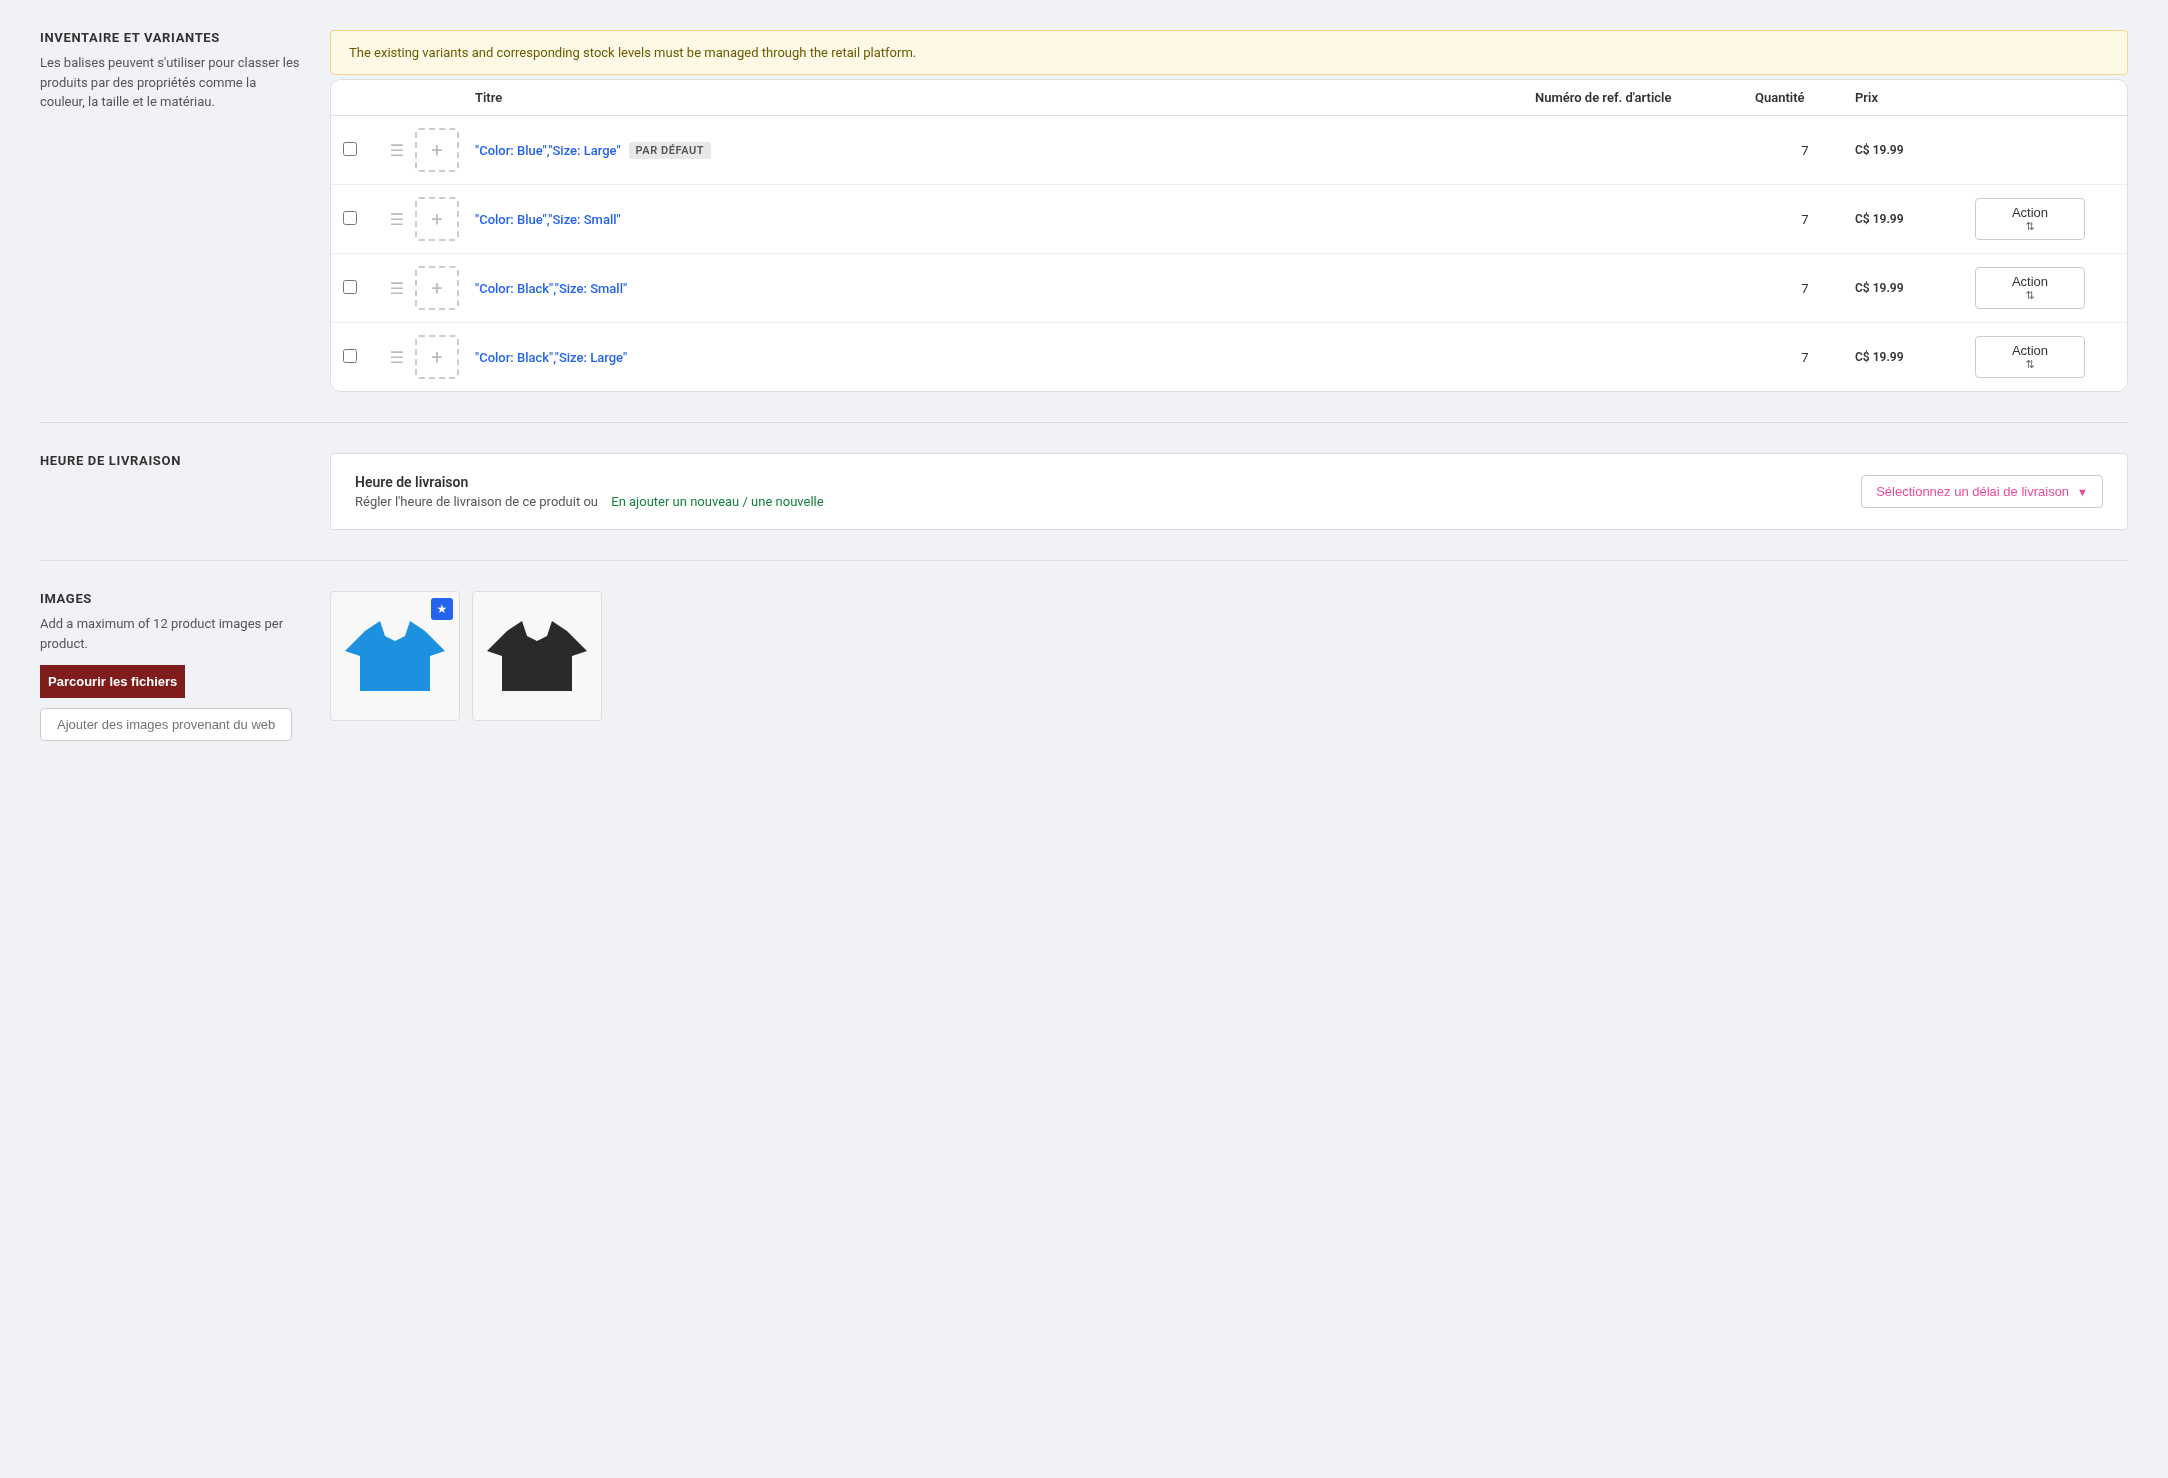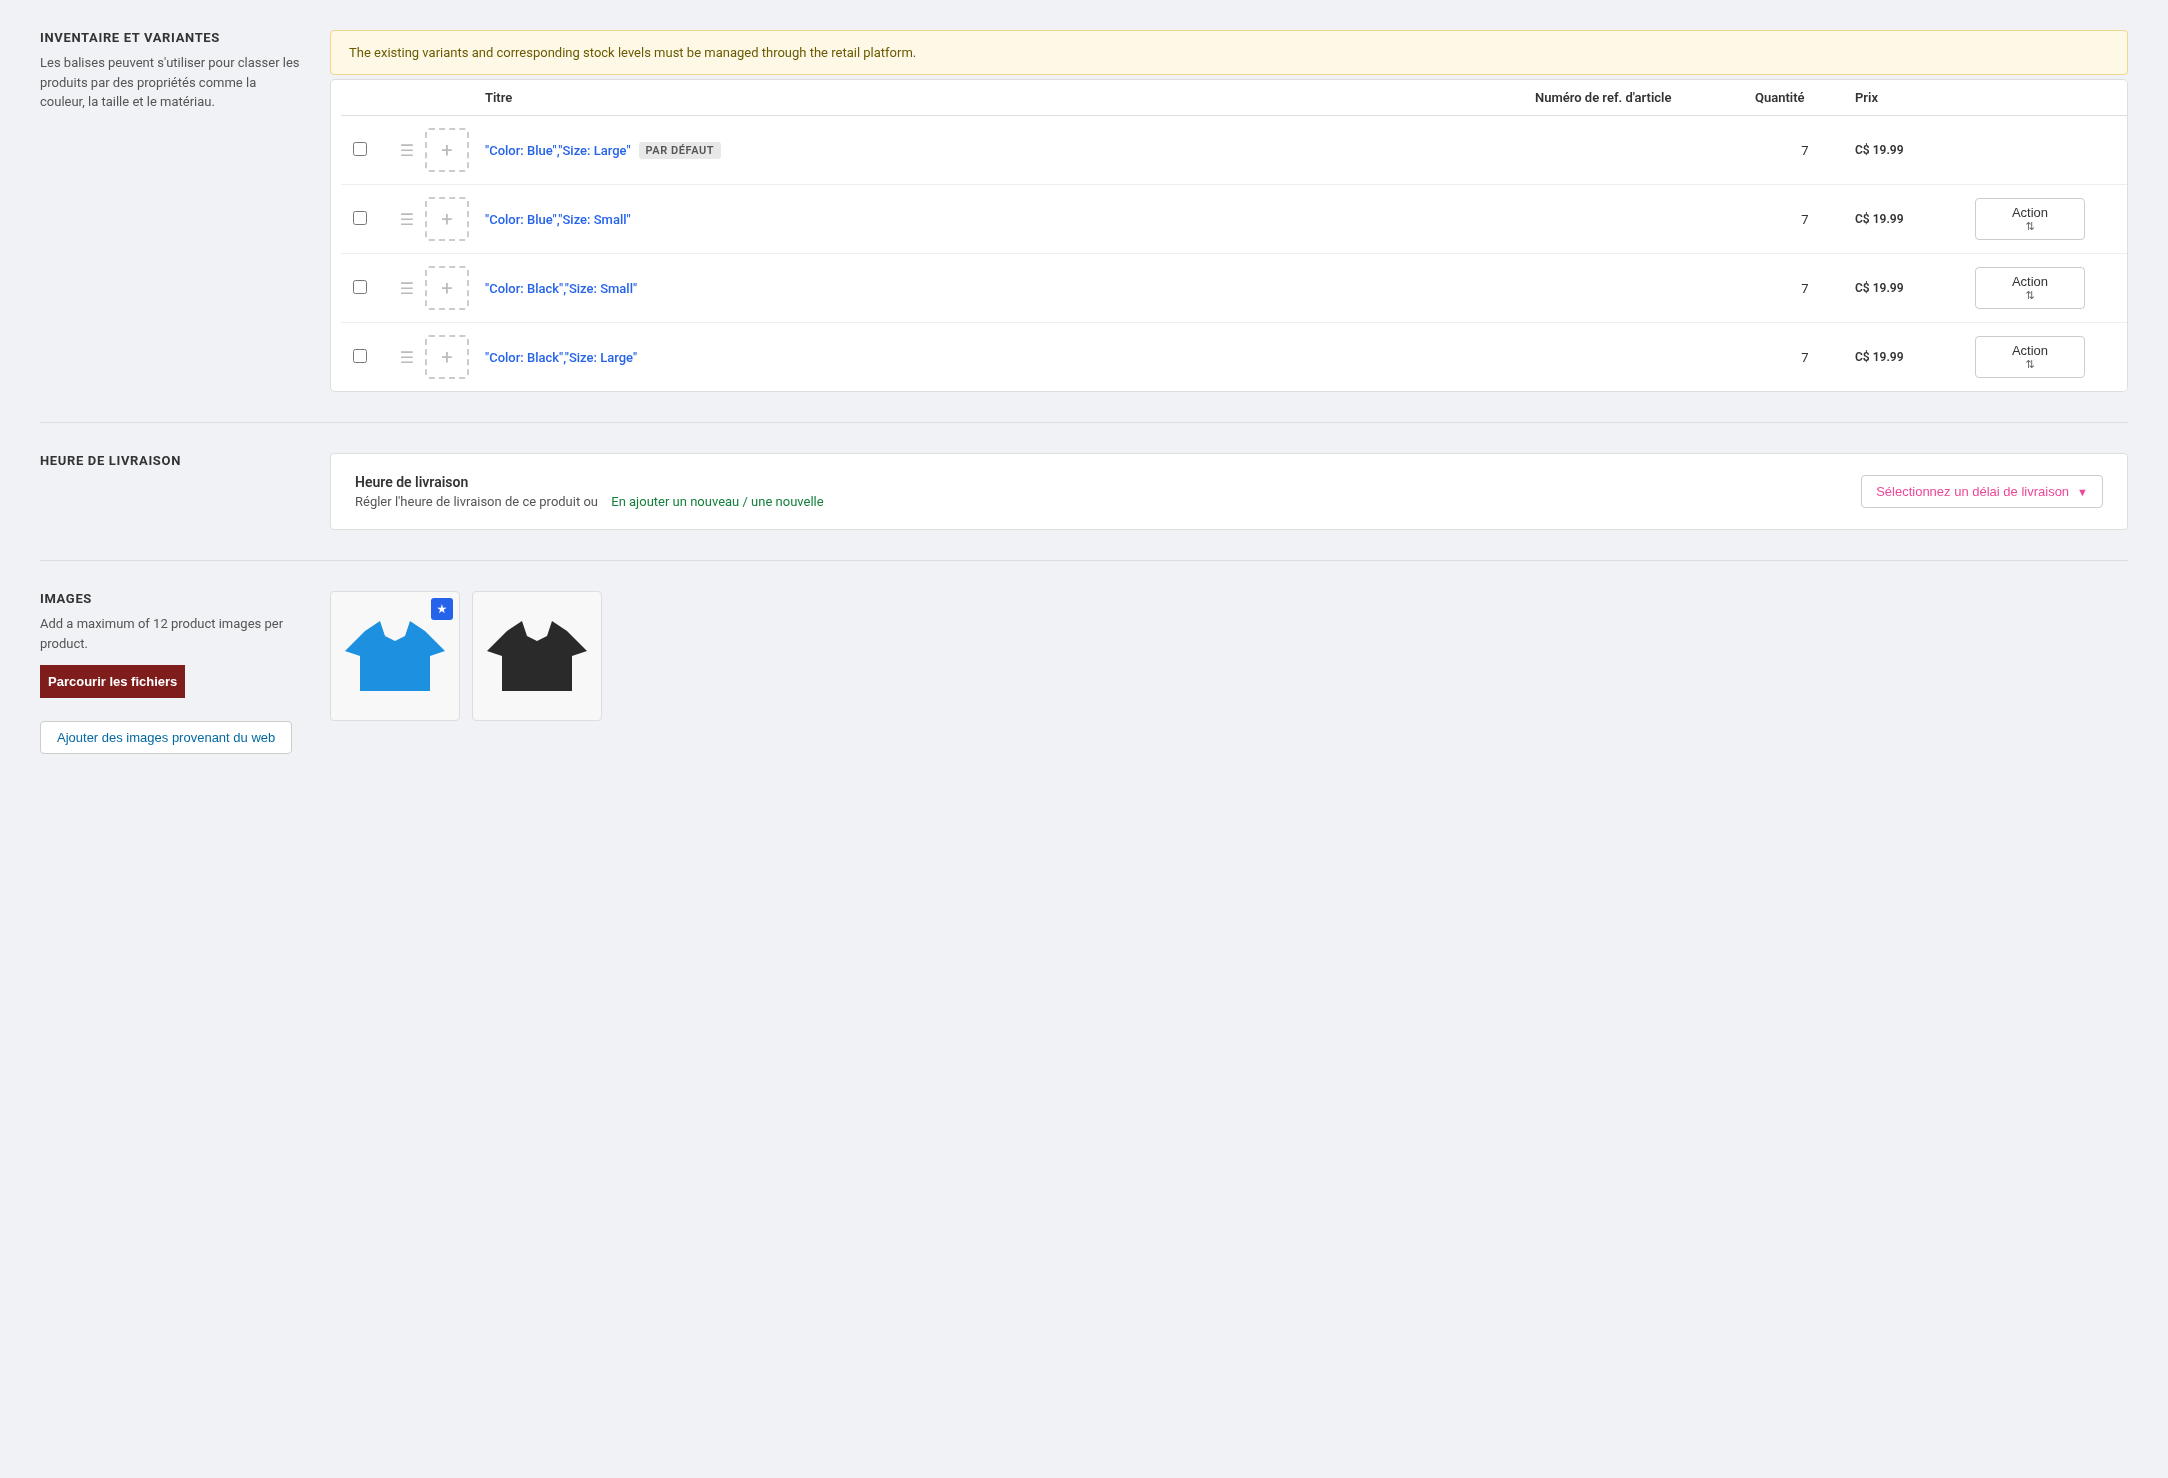--- a/index.html
+++ b/index.html
@@ -51,23 +51,22 @@
       padding: 14px 18px;
       margin-bottom: 4px;
       font-size: 13px;
       color: #6b5a00;
     }
 
     
     .variants-table {
       background: #fff;
       border: 1px solid #ddd;
-      border-radius: 5px;
+      border-radius: 11px;
       overflow: hidden;
-      padding-left: 10px;
     }
 
     .table-header {
       display: grid;
       grid-template-columns: 36px 36px 60px 1fr 220px 100px 120px 140px;
       align-items: center;
       padding: 10px 12px;
       border-bottom: 1px solid #ddd;
       background: #fff;
     }
@@ -259,28 +258,27 @@
       border-radius: 0;
       padding: 9px 8px;
       font-size: 13px;
       font-weight: 600;
       cursor: pointer;
       width: fit-content;
     }
 
     .btn-web {
       background: #fff;
-      color: #0369a1;
+      color: #737373;
       border: 1px solid #ccc;
       border-radius: 4px;
       padding: 8px 16px;
       font-size: 13px;
       cursor: pointer;
       width: fit-content;
-      margin-top: 13px;
     }
 
     .table-header-empty {
       
     }
   </style>
 </head>
 <body>
 
 <div class="section">

